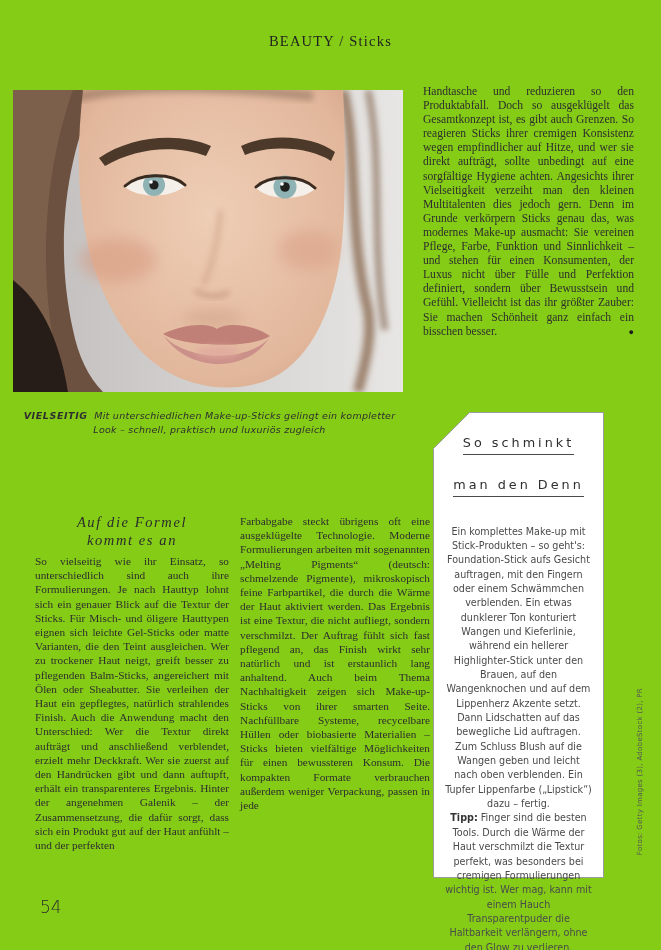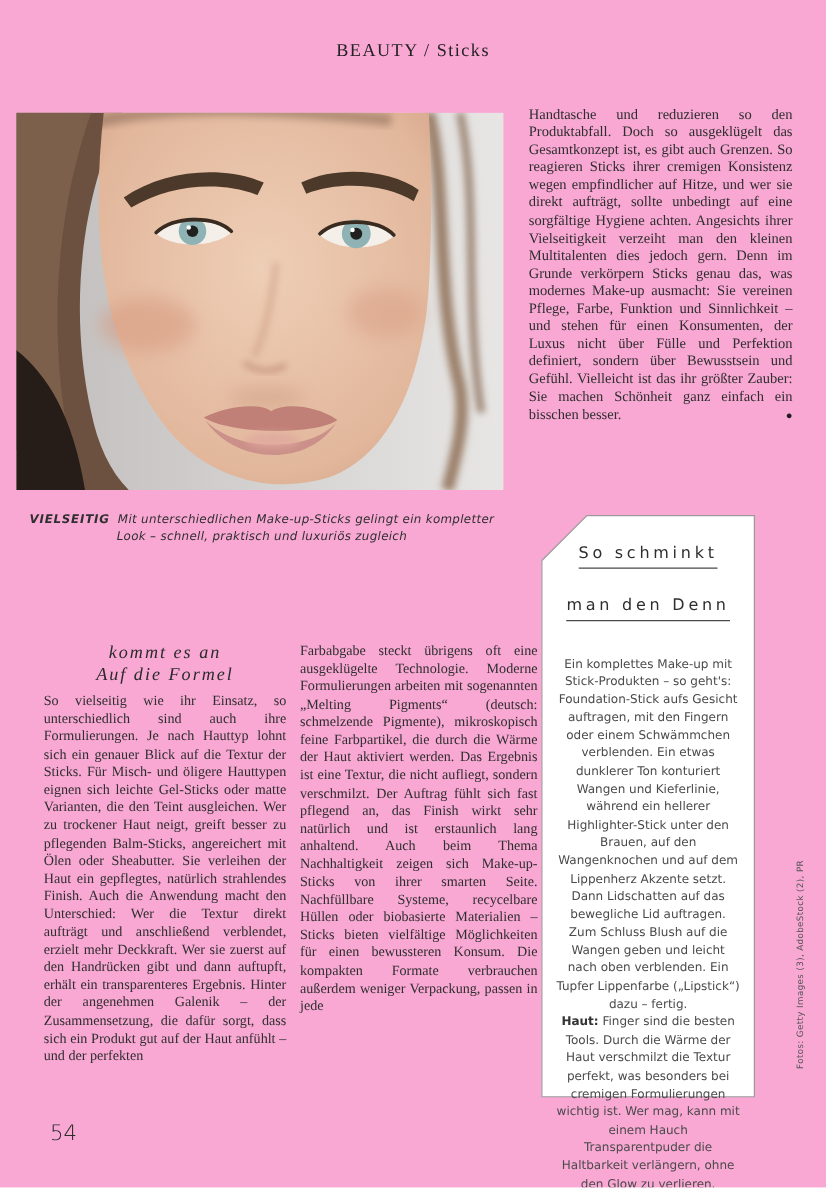--- a/index.html
+++ b/index.html
@@ -1,17 +1,17 @@
 <!DOCTYPE html>
 <html lang="de"><head>
 <meta charset="utf-8">
 <style>
   html,body{margin:0;padding:0;background:#ffffff;}
   .page{
-    position:relative;width:661px;height:950px;background:#f9a8d4;
+    position:relative;width:661px;height:950px;background:#84cc16;
     font-family:"Liberation Serif", serif;color:#2e2e2e;overflow:hidden;
   }
   .header{
     position:absolute;top:33px;left:0;right:0;text-align:center;
     font-size:14.5px;letter-spacing:1.2px;color:#222;
   }
   .photo{
     position:absolute;left:13px;top:90px;width:390px;height:302px;overflow:hidden;
   }
   .photo svg{display:block;width:100%;height:100%;}
@@ -119,43 +119,43 @@
 
   <p class="caption"><span class="cap-label">VIELSEITIG</span>&nbsp;&nbsp;<span>Mit unterschiedlichen Make-up-Sticks gelingt ein kompletter Look – schnell, praktisch und luxuriös zugleich</span></p>
 
   <div class="intro-col">
     <span>Handtasche und reduzieren so den Produktabfall. Doch so ausgeklügelt das Gesamtkonzept ist, es gibt auch Grenzen. So reagieren Sticks ihrer cremigen Konsistenz wegen empfindlicher auf Hitze, und wer sie direkt aufträgt, sollte unbedingt auf eine sorgfältige Hygiene achten. Angesichts ihrer Vielseitigkeit verzeiht man den kleinen Multitalenten dies jedoch gern. Denn im Grunde verkörpern Sticks genau das, was modernes Make-up ausmacht: Sie vereinen Pflege, Farbe, Funktion und Sinnlichkeit – und stehen für einen Konsumenten, der Luxus nicht über Fülle und Perfektion definiert, sondern über Bewusstsein und Gefühl. Vielleicht ist das ihr größter Zauber: Sie machen Schönheit ganz einfach ein bisschen besser.</span>
     <span class="end-dot">●</span>
   </div>
 
   <div class="col col1">
     <h3 class="sec-heading">
+      <span>Auf die Formel</span>
       <span>kommt es an</span>
-      <span>Auf die Formel</span>
     </h3>
     <span>So vielseitig wie ihr Einsatz, so unterschiedlich sind auch ihre Formulierungen. Je nach Hauttyp lohnt sich ein genauer Blick auf die Textur der Sticks. Für Misch- und öligere Hauttypen eignen sich leichte Gel-Sticks oder matte Varianten, die den Teint ausgleichen. Wer zu trockener Haut neigt, greift besser zu pflegenden Balm-Sticks, angereichert mit Ölen oder Sheabutter. Sie verleihen der Haut ein gepflegtes, natürlich strahlendes Finish. Auch die Anwendung macht den Unterschied: Wer die Textur direkt aufträgt und anschließend verblendet, erzielt mehr Deckkraft. Wer sie zuerst auf den Handrücken gibt und dann auftupft, erhält ein transparenteres Ergebnis. Hinter der angenehmen Galenik – der Zusammensetzung, die dafür sorgt, dass sich ein Produkt gut auf der Haut anfühlt – und der perfekten</span>
   </div>
 
   <div class="col col2">
     <span>Farbabgabe steckt übrigens oft eine ausgeklügelte Technologie. Moderne Formulierungen arbeiten mit sogenannten „Melting Pigments“ (deutsch: schmelzende Pigmente), mikroskopisch feine Farbpartikel, die durch die Wärme der Haut aktiviert werden. Das Ergebnis ist eine Textur, die nicht aufliegt, sondern verschmilzt. Der Auftrag fühlt sich fast pflegend an, das Finish wirkt sehr natürlich und ist erstaunlich lang anhaltend.</span>
     <span>Auch beim Thema Nachhaltigkeit zeigen sich Make-up-Sticks von ihrer smarten Seite. Nachfüllbare Systeme, recycelbare Hüllen oder biobasierte Materialien – Sticks bieten vielfältige Möglichkeiten für einen bewussteren Konsum. Die kompakten Formate verbrauchen außerdem weniger Verpackung, passen in jede</span>
   </div>
 
   <div class="sidebar-box">
     <svg class="frame" width="171" height="466">
       <polygon points="36.5,0.5 170.5,0.5 170.5,465.5 0.5,465.5 0.5,36.5" fill="#ffffff" stroke="#9b9b9b" stroke-width="1"></polygon>
     </svg>
     <div class="box-content">
       <div class="box-title">
         <span>So schminkt</span><br>
         <span>man den Denn</span>
       </div>
       <div class="box-body">Ein komplettes Make-up mit Stick-Produkten – so geht's: Foundation-Stick aufs Gesicht auftragen, mit den Fingern oder einem Schwämmchen verblenden. Ein etwas dunklerer Ton konturiert Wangen und Kieferlinie, während ein hellerer Highlighter-Stick unter den Brauen, auf den Wangenknochen und auf dem Lippenherz Akzente setzt. Dann Lidschatten auf das bewegliche Lid auftragen. Zum Schluss Blush auf die Wangen geben und leicht nach oben verblenden. Ein Tupfer Lippenfarbe („Lipstick“) dazu – fertig.</div>
       <div class="box-tip">
-        <span class="tip-label">Haut:</span>
+        <span class="tip-label">Tipp:</span>
         <span>Finger sind die besten Tools. Durch die Wärme der Haut verschmilzt die Textur perfekt, was besonders bei cremigen Formulierungen wichtig ist. Wer mag, kann mit einem Hauch Transparentpuder die Haltbarkeit verlängern, ohne den Glow zu verlieren.</span>
       </div>
     </div>
   </div>
 
   <div class="credit">Fotos: Getty Images (3), AdobeStock (2), PR</div>
 
   <div class="page-num">54</div>
 
 </div>

